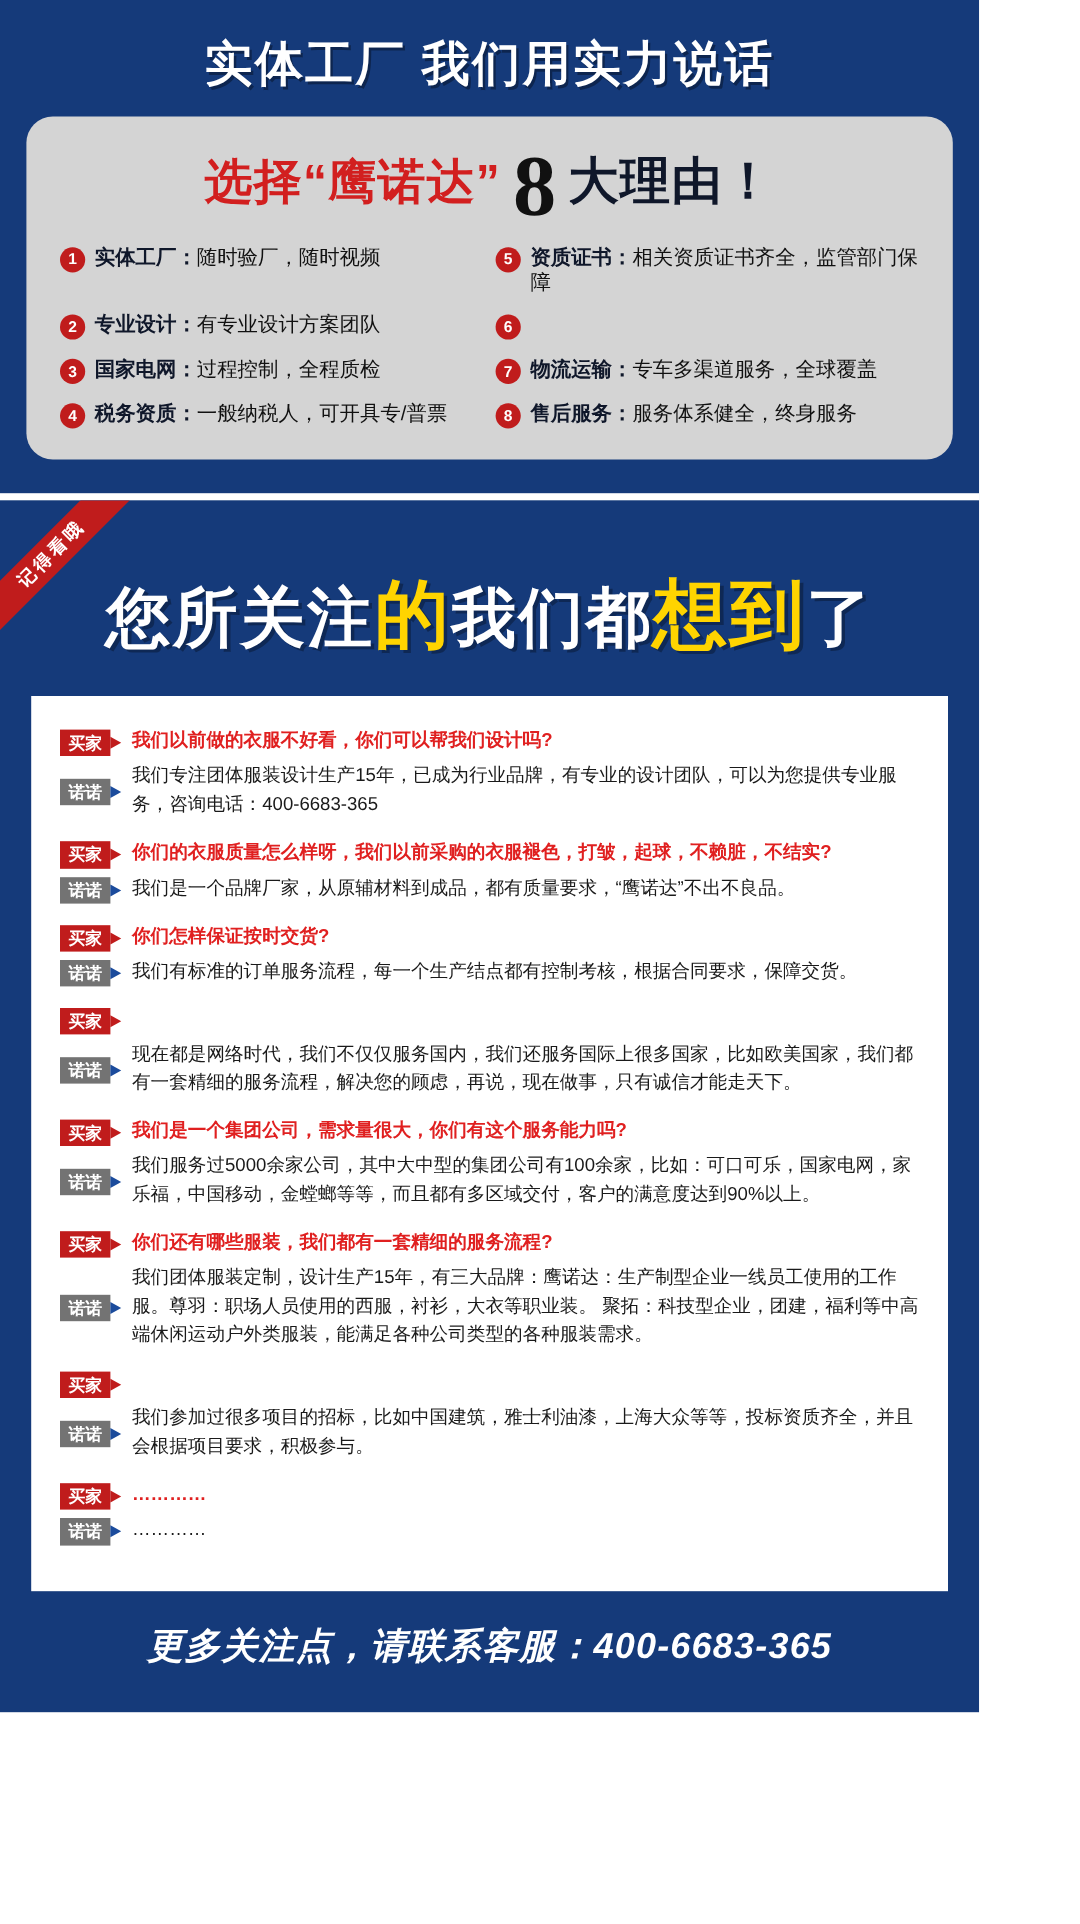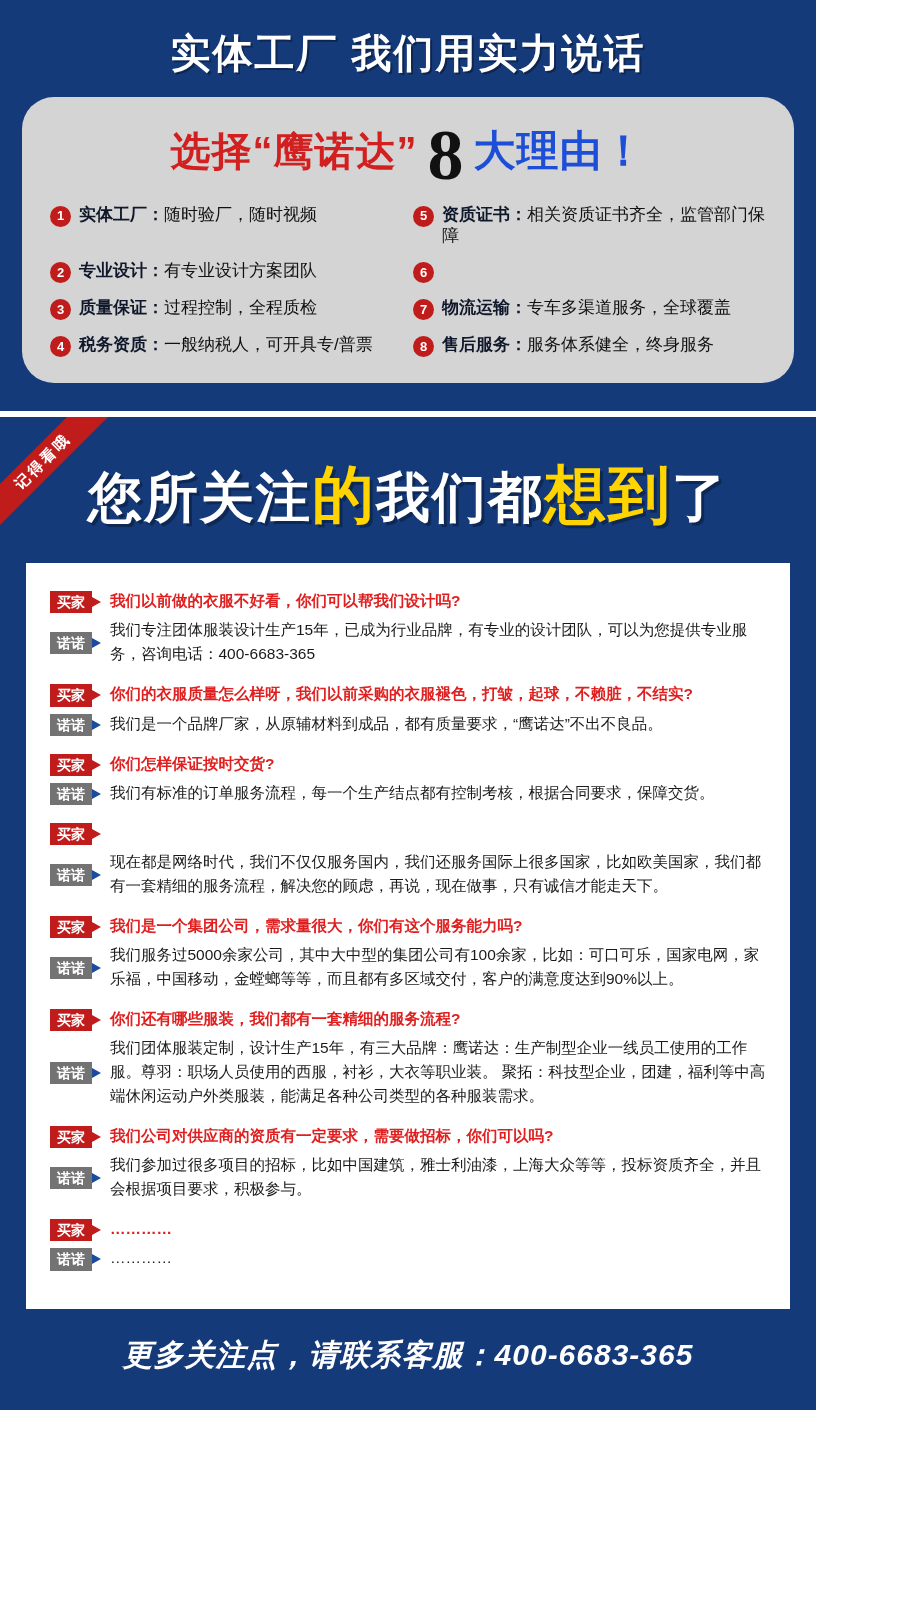--- a/index.html
+++ b/index.html
@@ -27,21 +27,21 @@
     text-align: center;
     color: #ffffff;
     font-size: 40px;
     font-weight: bold;
     letter-spacing: 2px;
     padding: 10px 0 16px 0;
     text-shadow: 2px 2px 0 rgba(0,0,0,0.35);
   }
   .reasons-card {
     background: #d4d4d4;
-    border-radius: 32px;
+    border-radius: 22px;
     padding: 22px 28px 26px 28px;
   }
   .reasons-head {
     display: flex;
     align-items: center;
     justify-content: center;
     gap: 4px;
     margin-bottom: 20px;
     white-space: nowrap;
   }
@@ -55,21 +55,21 @@
     color: #111111;
     font-size: 72px;
     font-weight: bold;
     line-height: 0.9;
     font-family: "Liberation Serif", serif;
     margin: 0 6px;
     position: relative;
     top: 4px;
   }
   .rh-black {
-    color: #1d4ed8;
+    color: #0f172a;
     font-size: 42px;
     font-weight: bold;
     letter-spacing: 1px;
   }
   .reasons-grid {
     display: grid;
     grid-template-columns: 1fr 1fr;
     row-gap: 14px;
     column-gap: 10px;
   }
@@ -127,21 +127,21 @@
     letter-spacing: 3px;
     text-align: center;
     width: 190px;
     padding: 5px 0;
     left: -52px;
     top: 30px;
     transform: rotate(-45deg);
   }
   .sec2-head {
     text-align: center;
-    padding: 36px 0 26px 0;
+    padding: 53px 0 26px 0;
     white-space: nowrap;
   }
   .h-white {
     color: #ffffff;
     font-size: 54px;
     font-weight: bold;
     letter-spacing: 2px;
     text-shadow: 3px 3px 0 rgba(0,0,0,0.3);
   }
   .h-yellow {
@@ -232,21 +232,21 @@
         </div>
         <div class="reason">
           <span class="rnum">2</span>
           <span><span class="rlabel">专业设计：</span><span class="rtext">有专业设计方案团队</span></span>
         </div>
         <div class="reason">
           <span class="rnum">6</span>
         </div>
         <div class="reason">
           <span class="rnum">3</span>
-          <span><span class="rlabel">质量保证：</span><span class="rtext">过程控制，全程质检</span></span>
+          <span><span class="rlabel">国家电网：</span><span class="rtext">过程控制，全程质检</span></span>
         </div>
         <div class="reason">
           <span class="rnum">7</span>
           <span><span class="rlabel">物流运输：</span><span class="rtext">专车多渠道服务，全球覆盖</span></span>
         </div>
         <div class="reason">
           <span class="rnum">4</span>
           <span><span class="rlabel">税务资质：</span><span class="rtext">一般纳税人，可开具专/普票</span></span>
         </div>
         <div class="reason">
@@ -329,21 +329,20 @@
         </div>
         <div class="qa-row">
           <span class="tag tag-a">诺诺</span>
           <span class="qa-text a-text">我们团体服装定制，设计生产15年，有三大品牌：鹰诺达：生产制型企业一线员工使用的工作服。尊羽：职场人员使用的西服，衬衫，大衣等职业装。 聚拓：科技型企业，团建，福利等中高端休闲运动户外类服装，能满足各种公司类型的各种服装需求。</span>
         </div>
       </div>
 
       <div class="qa-block">
         <div class="qa-row">
           <span class="tag tag-q">买家</span>
-          <span class="qa-text q-text">我们公司对供应商的资质有一定要求，需要做招标，你们可以吗?</span>
         </div>
         <div class="qa-row">
           <span class="tag tag-a">诺诺</span>
           <span class="qa-text a-text">我们参加过很多项目的招标，比如中国建筑，雅士利油漆，上海大众等等，投标资质齐全，并且会根据项目要求，积极参与。</span>
         </div>
       </div>
 
       <div class="qa-block">
         <div class="qa-row">
           <span class="tag tag-q">买家</span>

